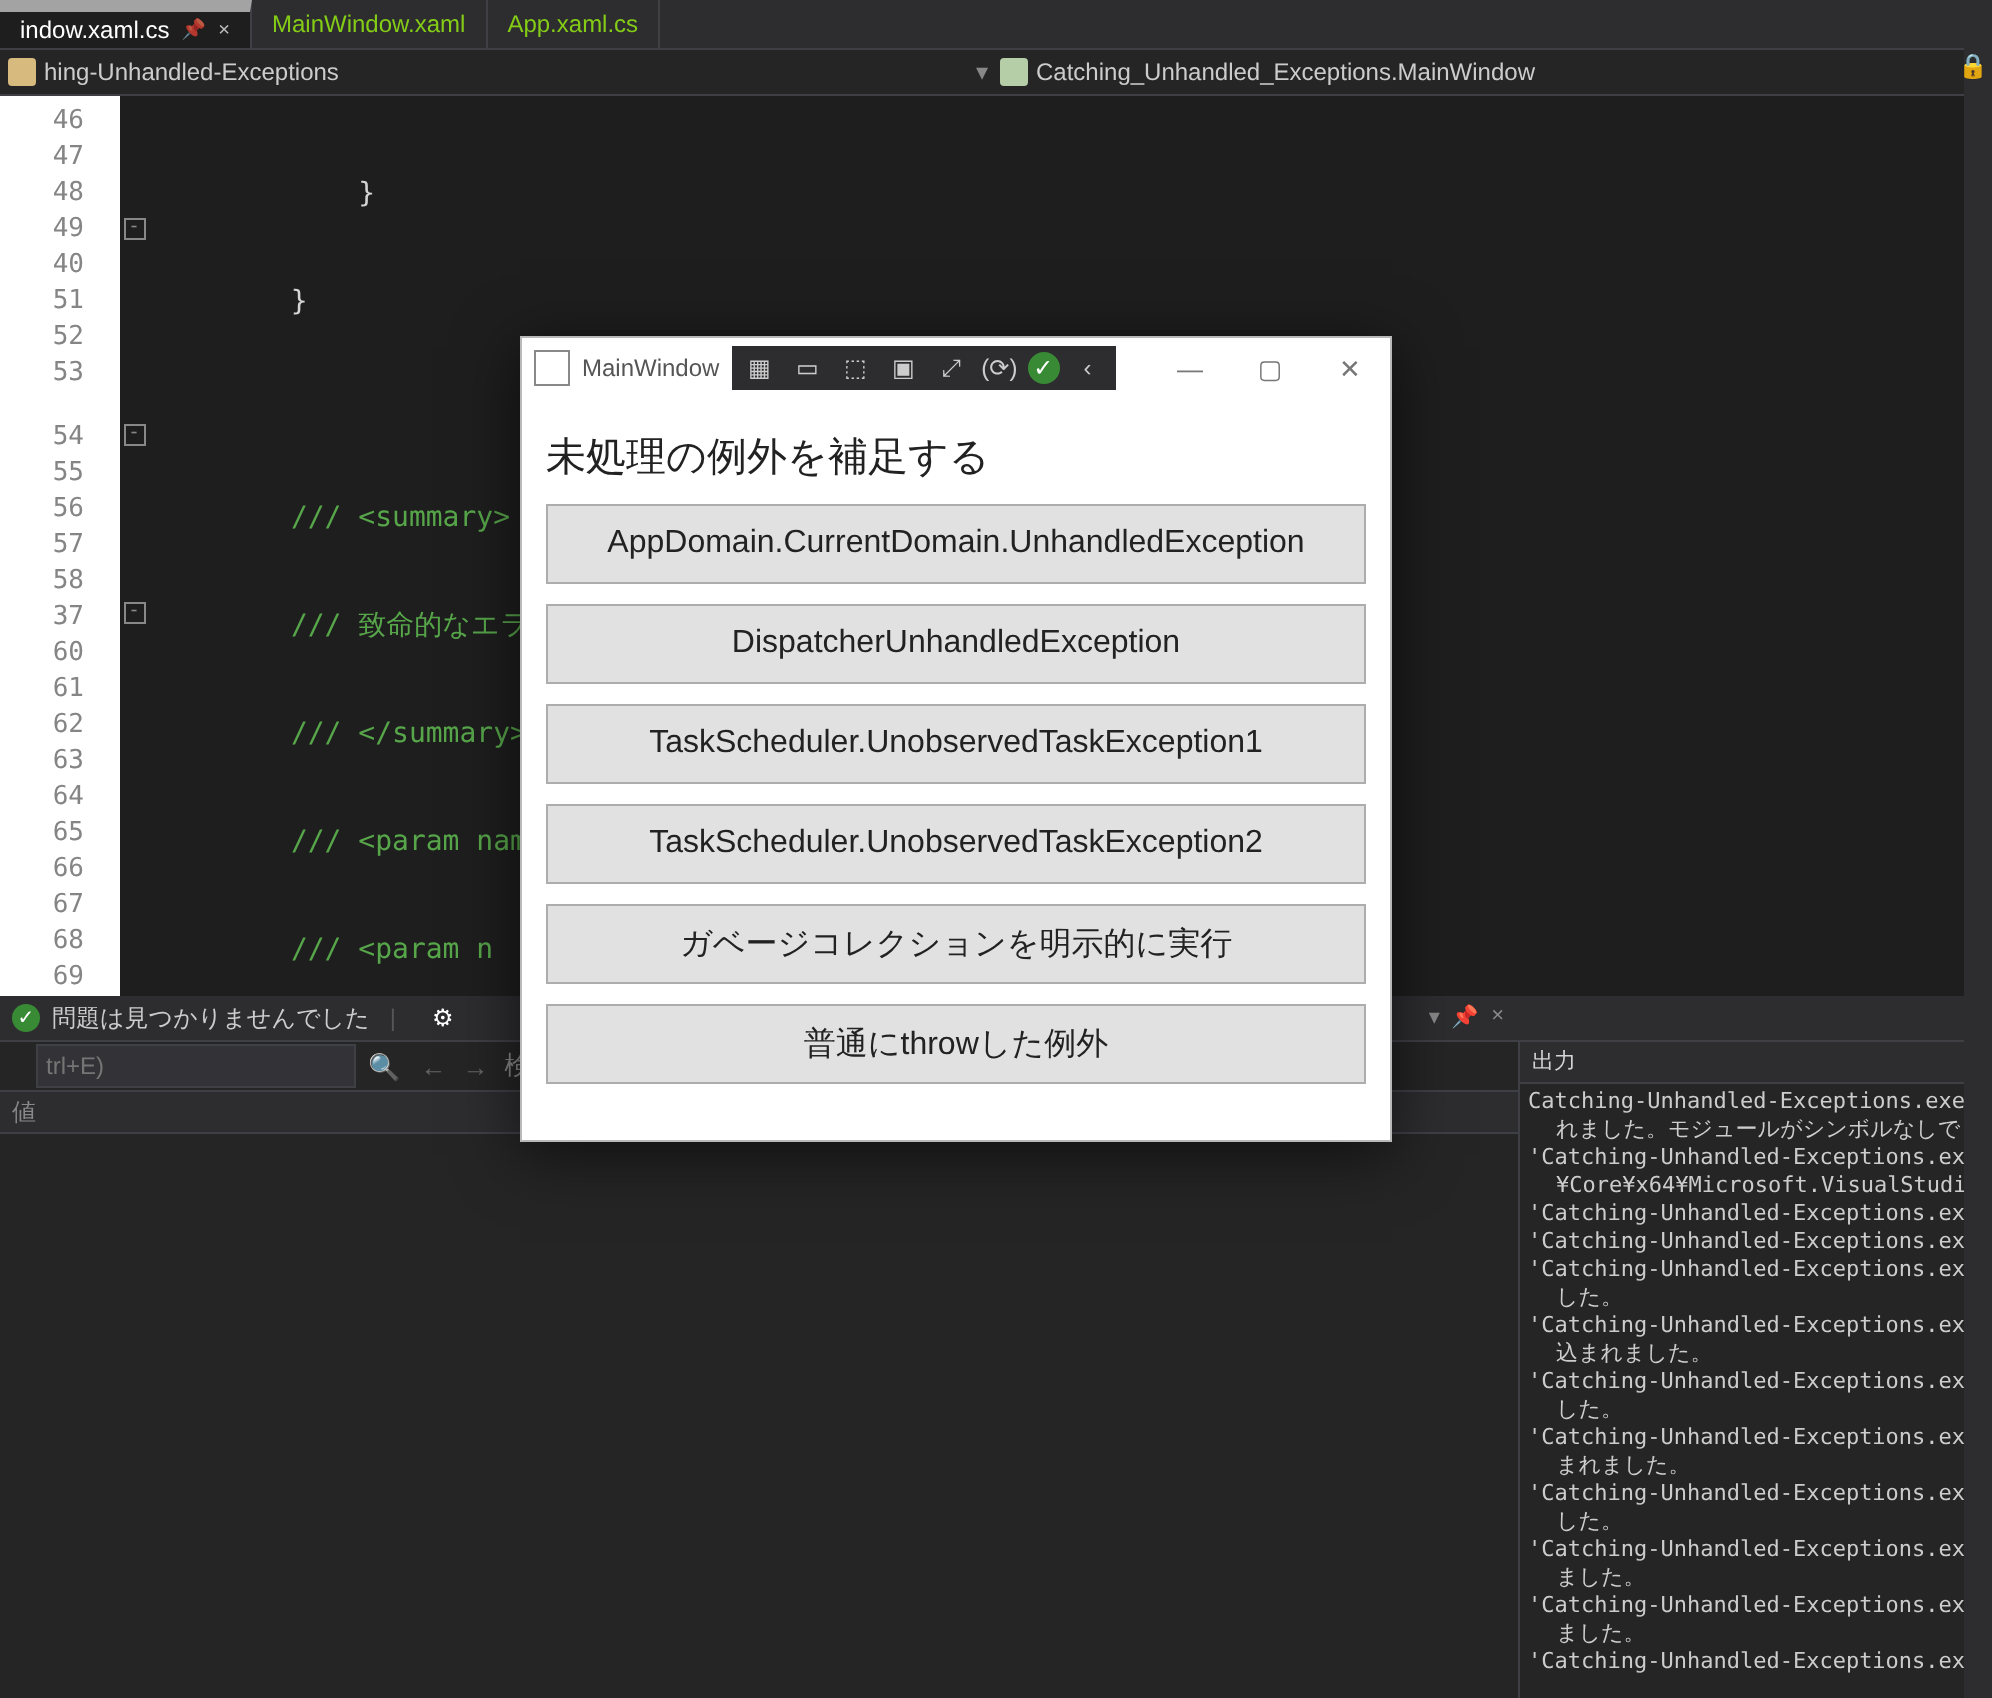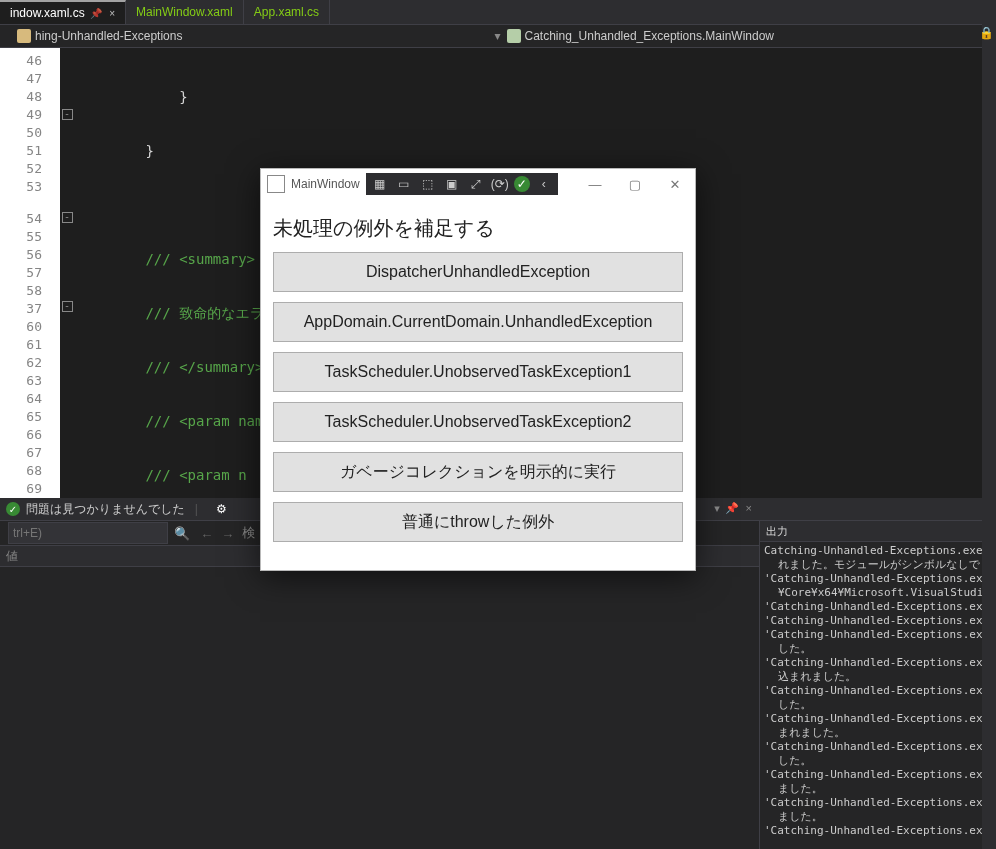--- a/index.html
+++ b/index.html
@@ -1,24 +1,24 @@
 <!DOCTYPE html>
 <html><head>
 <meta charset="utf-8">
 <style>
 html,body{margin:0;padding:0;height:100%;font-family:"Segoe UI",Meiryo,sans-serif;background:#1e1e1e;color:#d4d4d4;font-size:13px;overflow:hidden}
 .root{width:996px;height:849px;position:relative;background:#1e1e1e}
 
 .tabs{height:24px;background:#2d2d30;display:flex;align-items:stretch;border-bottom:1px solid #3f3f46}
 .tab{padding:0 10px;display:flex;align-items:center;color:#84cc16;font-size:12px;border-right:1px solid #3f3f46}
-.tab.active{background:#1e1e1e;color:#fff;border-top:2px solid #a3a3a3}
+.tab.active{background:#1e1e1e;color:#fff;border-top:6px solid #a3a3a3}
 .pin{margin-left:6px;font-size:10px;opacity:.7}
 
 .crumb{height:22px;background:#252526;display:flex;align-items:center;font-size:12px;border-bottom:1px solid #3f3f46}
-.crumb-left{flex:1;display:flex;align-items:flex-end;padding-left:17px;color:#ccc;overflow:hidden;white-space:nowrap}
+.crumb-left{flex:1;display:flex;align-items:flex-end;padding-left:4px;color:#ccc;overflow:hidden;white-space:nowrap}
 .crumb-right{flex:1;display:flex;color:#ccc;overflow:hidden;white-space:nowrap}
 .crumb-ico{width:14px;height:14px;margin-right:4px;display:inline-block;background:#d7ba7d;border-radius:2px}
 .crumb .dd{margin-left:auto;padding:0 6px;color:#888}
 
 .editor{display:flex;height:450px;position:relative;font-family:Consolas,monospace;font-size:14px}
 .gutter{width:60px;background:#ffffff;text-align:right;color:#858585;padding-top:4px;line-height:18px;font-size:13px}
 .gutter div{padding-right:18px;height:18px}
 .fold{width:14px;background:#1e1e1e;padding-top:4px}
 .fold div{height:18px;text-align:center;color:#888;font-size:10px}
 .fold .fm{border:1px solid #888;width:9px;height:9px;margin:3px auto;line-height:8px}
@@ -26,21 +26,21 @@
 .code div{height:18px;padding-left:4px}
 .c-gr{color:#57a64a}.c-pl{color:#d4d4d4}
 
 .status{height:22px;background:#007acc;display:flex;align-items:center;font-size:12px;color:#fff}
 .status .chk{width:14px;height:14px;border-radius:50%;background:#388a34;margin:0 6px;display:flex;align-items:center;justify-content:center;color:#fff;font-size:10px}
 .status .cog{margin-left:8px;color:#fff}
 
 .lower{display:flex;height:331px}
 .lower-left{flex:1;background:#252526;border-top:1px solid #3f3f46;display:flex;flex-direction:column}
 .searchbar{height:24px;border-bottom:1px solid #3f3f46;display:flex;align-items:center}
-.searchbar input{background:#333337;border:1px solid #3f3f46;color:#ccc;height:20px;width:150px;margin-left:8px;padding:0 4px;font-size:12px}
+.searchbar input{background:#333337;border:1px solid #3f3f46;color:#ccc;height:20px;width:150px;margin-left:18px;padding:0 4px;font-size:12px}
 .searchbar .sico{margin:0 6px;color:#888}
 .navarrows{color:#666;margin:0 4px}
 .vals .hdr{height:20px;background:#2d2d30;color:#888;padding:0 6px;font-size:12px;display:flex;align-items:center;border-bottom:1px solid #3f3f46}
 .lower-right{width:236px;background:#252526;border-left:1px solid #3f3f46;border-top:1px solid #3f3f46;display:flex;flex-direction:column;font-size:11px}
 .out-title{height:20px;border-bottom:1px solid #3f3f46;background:#2d2d30;padding-left:6px;line-height:20px}
 .out-src{height:22px;display:flex;align-items:center;padding:0 6px;border-bottom:1px solid #3f3f46}
 .out-src select{background:#333337;color:#ccc;border:1px solid #3f3f46;font-size:11px;margin-left:4px;flex:1}
 .out-body{flex:1;overflow:hidden;font-family:Consolas,monospace;font-size:11px;color:#ccc;line-height:14px;white-space:pre;padding:2px 4px}
 .out-body .indent{padding-left:14px}
 
@@ -92,21 +92,21 @@
     <span class="dd">▾</span>
   </div>
 </div>
 
 <div class="editor">
   <div class="gutter">
     <div>46</div>
         <div>47</div>
         <div>48</div>
     <div>49</div>
-        <div>50</div>
+        <div>40</div>
         <div>51</div>
     <div>52</div>
         <div>53</div>
     <div style="height:14px"></div>
     <div>54</div>
         <div>55</div>
         <div>56</div>
     <div>57</div>
         <div>58</div>
         <div>37</div>
@@ -228,22 +228,22 @@
       <span class="dbgbtn">‹</span>
     </div>
     <div class="winbtns">
       <div>—</div>
       <div>▢</div>
       <div>✕</div>
     </div>
   </div>
   <div class="wpf-body">
     <h3>未処理の例外を補足する</h3>
+    <button class="wpf-btn">AppDomain.CurrentDomain.UnhandledException</button>
     <button class="wpf-btn">DispatcherUnhandledException</button>
-    <button class="wpf-btn">AppDomain.CurrentDomain.UnhandledException</button>
     <button class="wpf-btn">TaskScheduler.UnobservedTaskException1</button>
     <button class="wpf-btn">TaskScheduler.UnobservedTaskException2</button>
     <button class="wpf-btn">ガベージコレクションを明示的に実行</button>
     <button class="wpf-btn">普通にthrowした例外</button>
   </div>
 </div>
 
 </div>
 
 </body></html>

